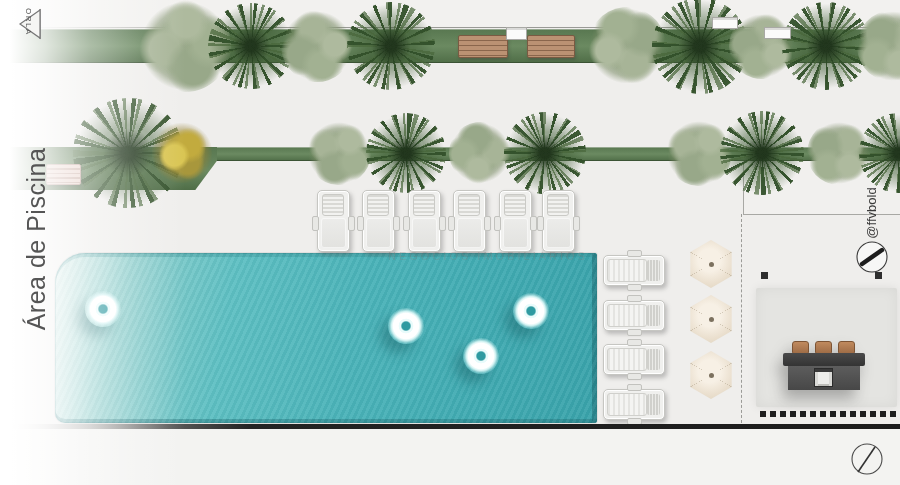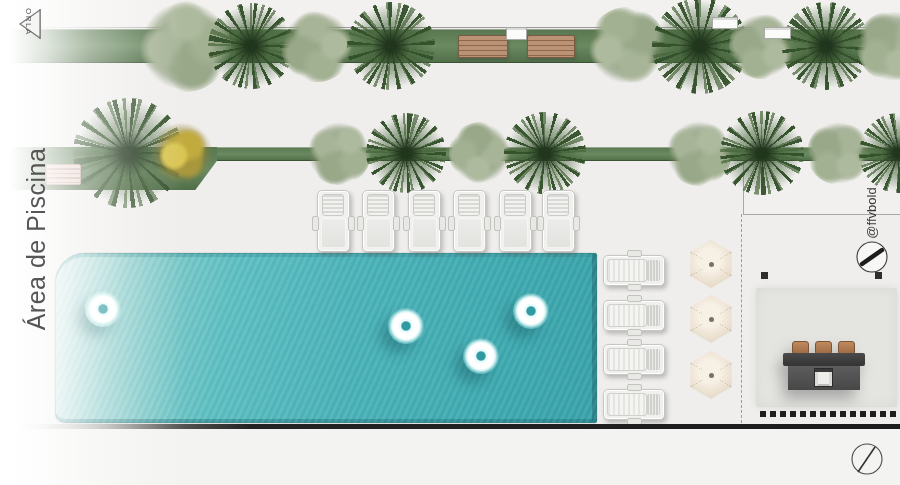--- a/index.html
+++ b/index.html
@@ -137,20 +137,21 @@
 
   <div class="abs strip" id="strip-top"></div>
   <div class="abs strip" id="strip-mid"></div>
   <div class="abs" id="strip-mid-wide"></div>
 
   <div class="abs" id="bbq-box"></div>
   <div class="abs" id="dash"></div>
   <div class="abs" id="deck"></div>
 
   <div class="abs" id="pool"></div>
+  <div class="abs" id="watermark">NEGÓCIOS IMOBILIÁRIOS</div>
 
   <div class="abs" id="grill">
     <div class="stool" style="left: 9px;"></div>
     <div class="stool" style="left: 32px;"></div>
     <div class="stool" style="left: 55px;"></div>
     <div class="counter"></div>
     <div class="cabinet"></div>
     <div class="door"></div>
   </div>
 

